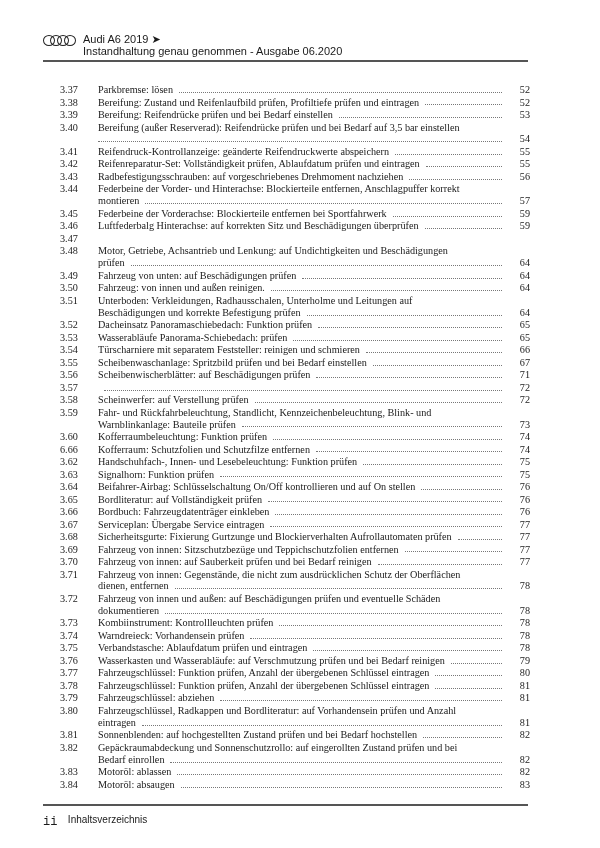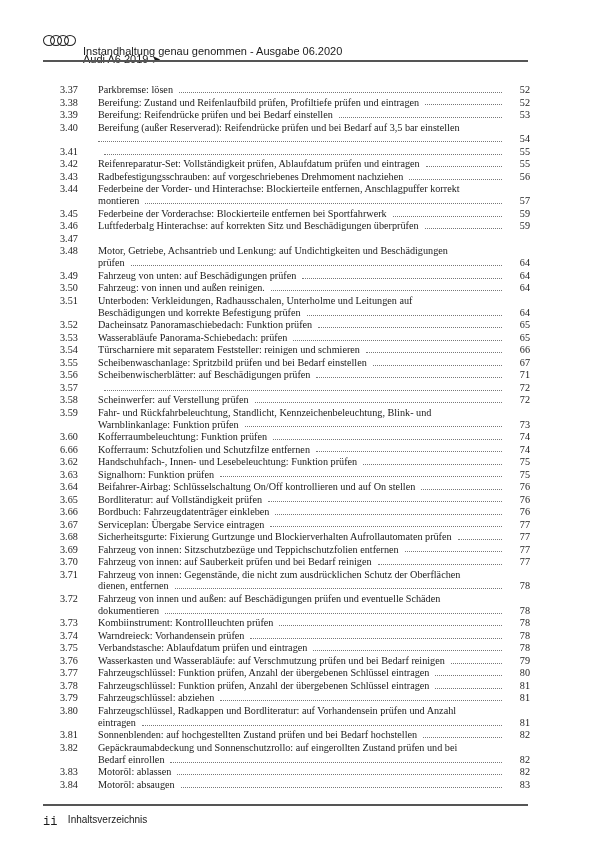--- a/index.html
+++ b/index.html
@@ -1,21 +1,21 @@
 <!DOCTYPE html>
 <html><head>
 <meta charset="utf-8">
 <style>
   html, body { margin:0; padding:0; background:#ffffff; }
   body { width:600px; height:848px; position:relative; overflow:hidden;
          font-family:"Liberation Sans", sans-serif; color:#1a1a1a; }
   .header { position:absolute; left:43px; top:31px; width:485px; }
   .logo { position:absolute; left:0; top:4px; width:36px; height:11px; }
   .logo span { position:absolute; top:0; width:10px; height:9px; border:1.3px solid #222; border-radius:50%; }
-  .h-title { position:absolute; left:40px; top:2px; font-size:11px; white-space:nowrap;margin-top:20px; }
+  .h-title { position:absolute; left:40px; top:2px; font-size:11px; white-space:nowrap; }
   .h-sub { position:absolute; left:40px; top:14px; font-size:11px; white-space:nowrap; }
   .h-rule { position:absolute; left:0; top:29px; width:485px; height:2px; background:#555; }
   .toc { position:absolute; left:60px; top:84px; width:470px; }
   .row { display:flex; font-size:10.2px; line-height:11.9px; margin-bottom:0.6px;font-family:Liberation Serif, serif; }
   .num { width:38px; flex:none; }
   .body { flex:1; position:relative; }
   .line { display:flex; align-items:flex-end; }
   .txt { white-space:nowrap; }
   .dots { flex:1; margin:0 6px; border-bottom:1.5px dotted #777; height:0; transform:translateY(-3px); }
   .pg { width:22px; text-align:right; flex:none; }
@@ -80,20 +80,21 @@
           <span class="txt"></span>
           <span class="dots" style="margin-left: 0px;"></span>
           <span class="pg">54</span>
         </div>
       </div>
     </div>
     <div class="row">
       <div class="num">3.41</div>
       <div class="body">
         <div class="line">
+          <span class="txt">Reifendruck-Kontrollanzeige: geänderte Reifendruckwerte abspeichern</span>
           <span class="dots"></span>
           <span class="pg">55</span>
         </div>
       </div>
     </div>
     <div class="row">
       <div class="num">3.42</div>
       <div class="body">
         <div class="line">
           <span class="txt">Reifenreparatur-Set: Vollständigkeit prüfen, Ablaufdatum prüfen und eintragen</span>
@@ -265,21 +266,21 @@
         </div>
       </div>
     </div>
     <div class="row">
       <div class="num">3.59</div>
       <div class="body">
         <div class="line">
           <span class="txt">Fahr- und Rückfahrbeleuchtung, Standlicht, Kennzeichenbeleuchtung, Blink- und</span>
         </div>
         <div class="line">
-          <span class="txt">Warnblinkanlage: Funktion prüfen</span>
+          <span class="txt">Warnblinkanlage: Bauteile prüfen</span>
           <span class="dots"></span>
           <span class="pg">73</span>
         </div>
       </div>
     </div>
     <div class="row">
       <div class="num">3.60</div>
       <div class="body">
         <div class="line">
           <span class="txt">Kofferraumbeleuchtung: Funktion prüfen</span>

